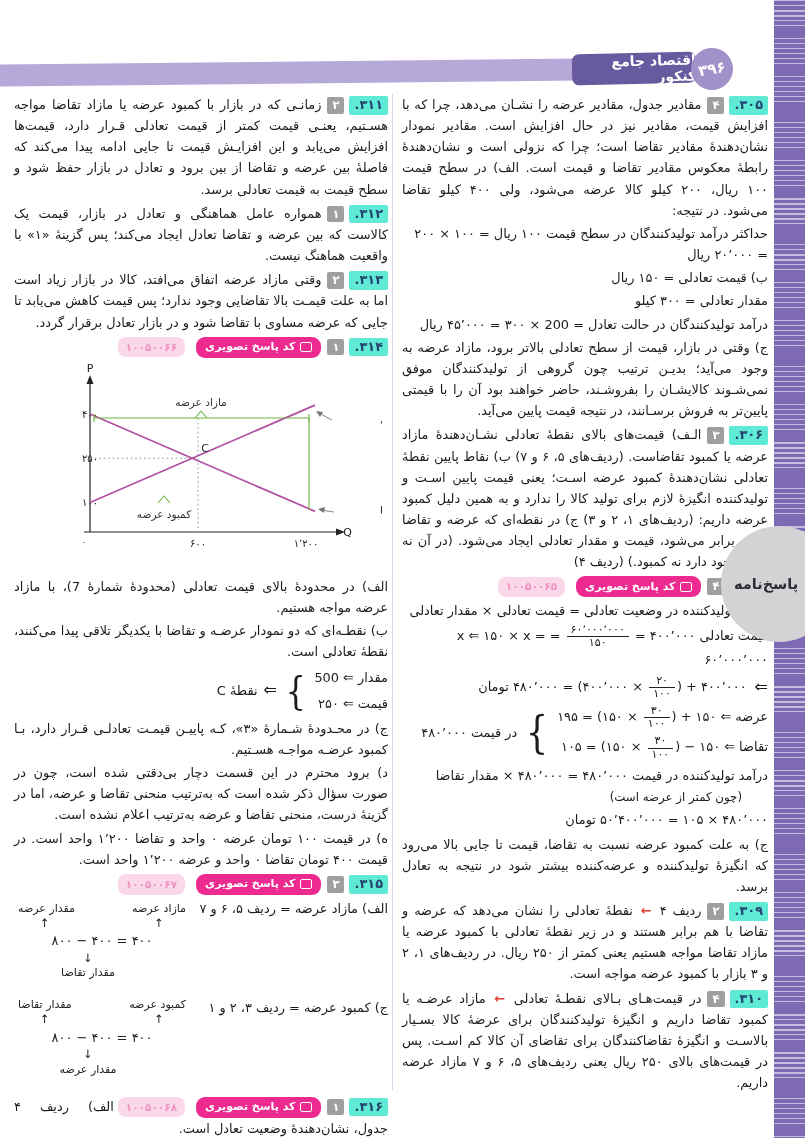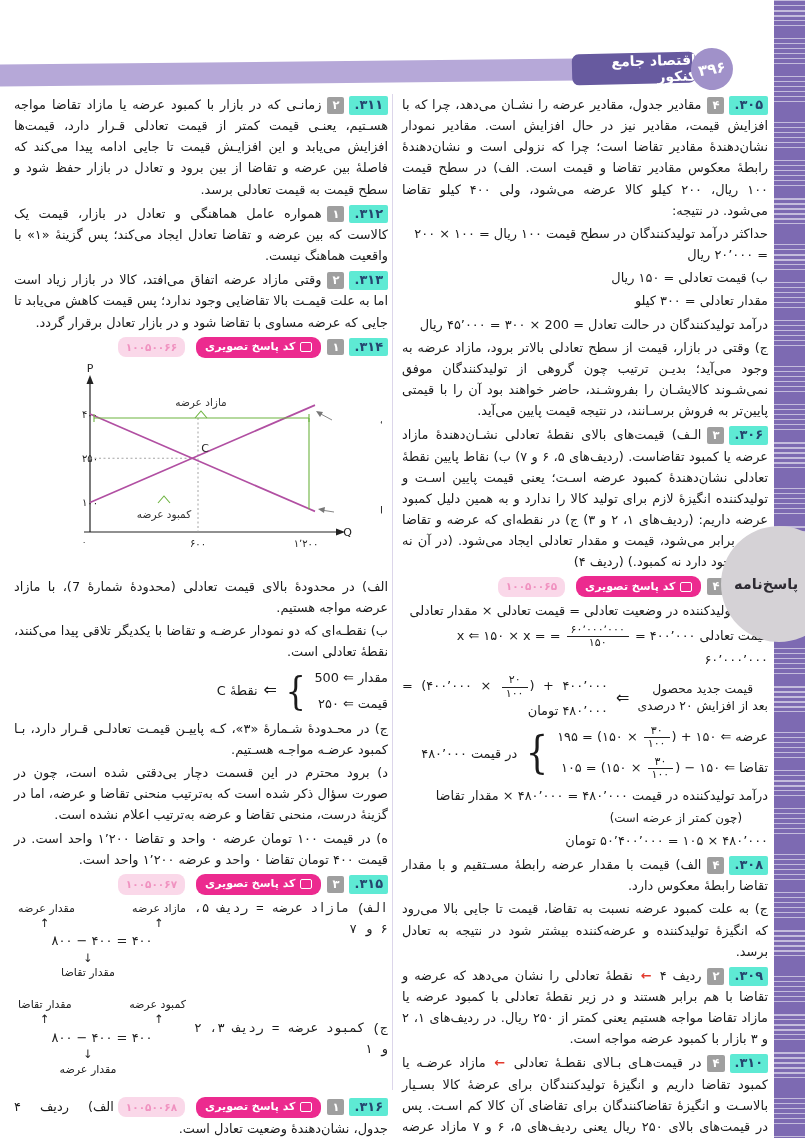--- a/index.html
+++ b/index.html
@@ -52,21 +52,21 @@
   .label2{display:flex;flex-direction:column;font-size:12.3px;text-align:center;line-height:1.35;flex:0 0 auto;}
   .bigarrow{font-size:16px;flex:0 0 auto;}
   .cases{display:flex;align-items:center;gap:6px;margin:4px 0;}
   .cases .rows{display:flex;flex-direction:column;gap:5px;}
   .brace{direction:ltr;unicode-bidi:bidi-override;font-family:"DejaVu Serif",serif;
         font-size:44px;font-weight:200;line-height:1;flex:0 0 auto;transform:scaleX(.8);}
   .brace.small{font-size:40px;}
   .caselbl{flex:0 0 auto;}
   .graphwrap{margin:4px auto 6px auto;width:362px;}
   .row315{display:flex;gap:4px;margin:2px 0;}
-  .row315 .lines{flex:1 1 auto;font-family:Liberation Mono, monospace;}
+  .row315 .lines{flex:1 1 auto;}
   .row315 .lines .l1{margin-bottom:78px;}
   .row315 .lines .l2{margin-bottom:4px;}
   .diag{width:176px;direction:ltr;text-align:center;font-size:11.5px;color:#222;margin:2px 0 14px 0;flex:0 0 auto;}
   .diag .labels{display:flex;justify-content:space-between;padding:0 4px;font-size:11px;}
   .diag .ups{display:flex;justify-content:space-between;padding:0 26px;line-height:1;}
   .diag .eq{font-size:13px;letter-spacing:1px;margin:1px 0;}
   .diag .downrow{line-height:1;transform:translateX(-14px);}
   .diag .blabel{font-size:11px;transform:translateX(-14px);}
   svg text{font-family:"DejaVu Sans",sans-serif;}
 </style>
@@ -163,24 +163,20 @@
         <div class="chipsrow"><span class="qnum">۳۰۷.</span><span class="achoice">۴</span><span class="vbadge">
             <span class="screen"></span>
             <span>کد پاسخ تصویری</span>
           </span><span class="vcode">۱۰۰۵۰۰۶۵</span></div>
         <div class="math">درآمد تولیدکننده در وضعیت تعادلی = قیمت تعادلی × مقدار تعادلی</div>
         <div class="math">قیمت تعادلی ۴۰۰٬۰۰۰ = <span class="frac">
             <span class="fnum">۶۰٬۰۰۰٬۰۰۰</span>
             <span class="fden">۱۵۰</span>
           </span> = x ⇐ ۱۵۰ × x = ۶۰٬۰۰۰٬۰۰۰</div>
         <div class="leq">
-          <span class="label2">
-            <span>قیمت جدید محصول</span>
-            <span>بعد از افزایش ۲۰ درصدی</span>
-          </span>
           <span class="bigarrow">⇐</span>
           <span>۴۰۰٬۰۰۰ + (<span class="frac">
               <span class="fnum">۲۰</span>
               <span class="fden">۱۰۰</span>
             </span> × ۴۰۰٬۰۰۰) = ۴۸۰٬۰۰۰ تومان</span>
         </div>
         <div class="cases">
           <div class="rows">
             <div>عرضه ⇐ ۱۵۰ + (<span class="frac">
                 <span class="fnum">۳۰</span>
@@ -192,21 +188,20 @@
               </span> × ۱۵۰) = ۱۰۵</div>
           </div>
           <span class="brace">{</span>
           <span class="caselbl">در قیمت ۴۸۰٬۰۰۰</span>
         </div>
         <div class="math">درآمد تولیدکننده در قیمت ۴۸۰٬۰۰۰ = ۴۸۰٬۰۰۰ × مقدار تقاضا</div>
         <div class="note">(چون کمتر از عرضه است)</div>
         <div class="math">۴۸۰٬۰۰۰ × ۱۰۵ = ۵۰٬۴۰۰٬۰۰۰ تومان</div>
       </div>
       <div class="answer">
-        <p class="para"><span class="qnum">۳۰۸.</span><span class="achoice">۴</span>الف) قیمت با مقدار عرضه رابطهٔ مسـتقیم و با مقدار تقاضا رابطهٔ معکوس دارد.</p>
         <p class="para">ج) به علت کمبود عرضه نسبت به تقاضا، قیمت تا جایی بالا می‌رود که انگیزهٔ تولیدکننده و عرضه‌کننده بیشتر شود در نتیجه به تعادل برسد.</p>
       </div>
       <div class="answer">
         <p class="para"><span class="qnum">۳۰۹.</span><span class="achoice">۲</span>ردیف ۴ <span class="red-arrow">←</span> نقطهٔ تعادلی را نشان می‌دهد که عرضه و تقاضا با هم برابر هستند و در زیر نقطهٔ تعادلی با کمبود عرضه یا مازاد تقاضا مواجه هستیم یعنی کمتر از ۲۵۰ ریال. در ردیف‌های ۱، ۲ و ۳ بازار با کمبود عرضه مواجه است.</p>
       </div>
       <div class="answer">
         <p class="para"><span class="qnum">۳۱۰.</span><span class="achoice">۴</span>در قیمت‌هـای بـالای نقطـهٔ تعادلی <span class="red-arrow">←</span> مازاد عرضـه یا کمبود تقاضا داریم و انگیزهٔ تولیدکنندگان برای عرضهٔ کالا بسـیار بالاسـت و انگیزهٔ تقاضاکنندگان برای تقاضای آن کالا کم اسـت. پس در قیمت‌های بالای ۲۵۰ ریال یعنی ردیف‌های ۵، ۶ و ۷ مازاد عرضه داریم.</p>
       </div>
     </div>
   <div class="col col-left">

